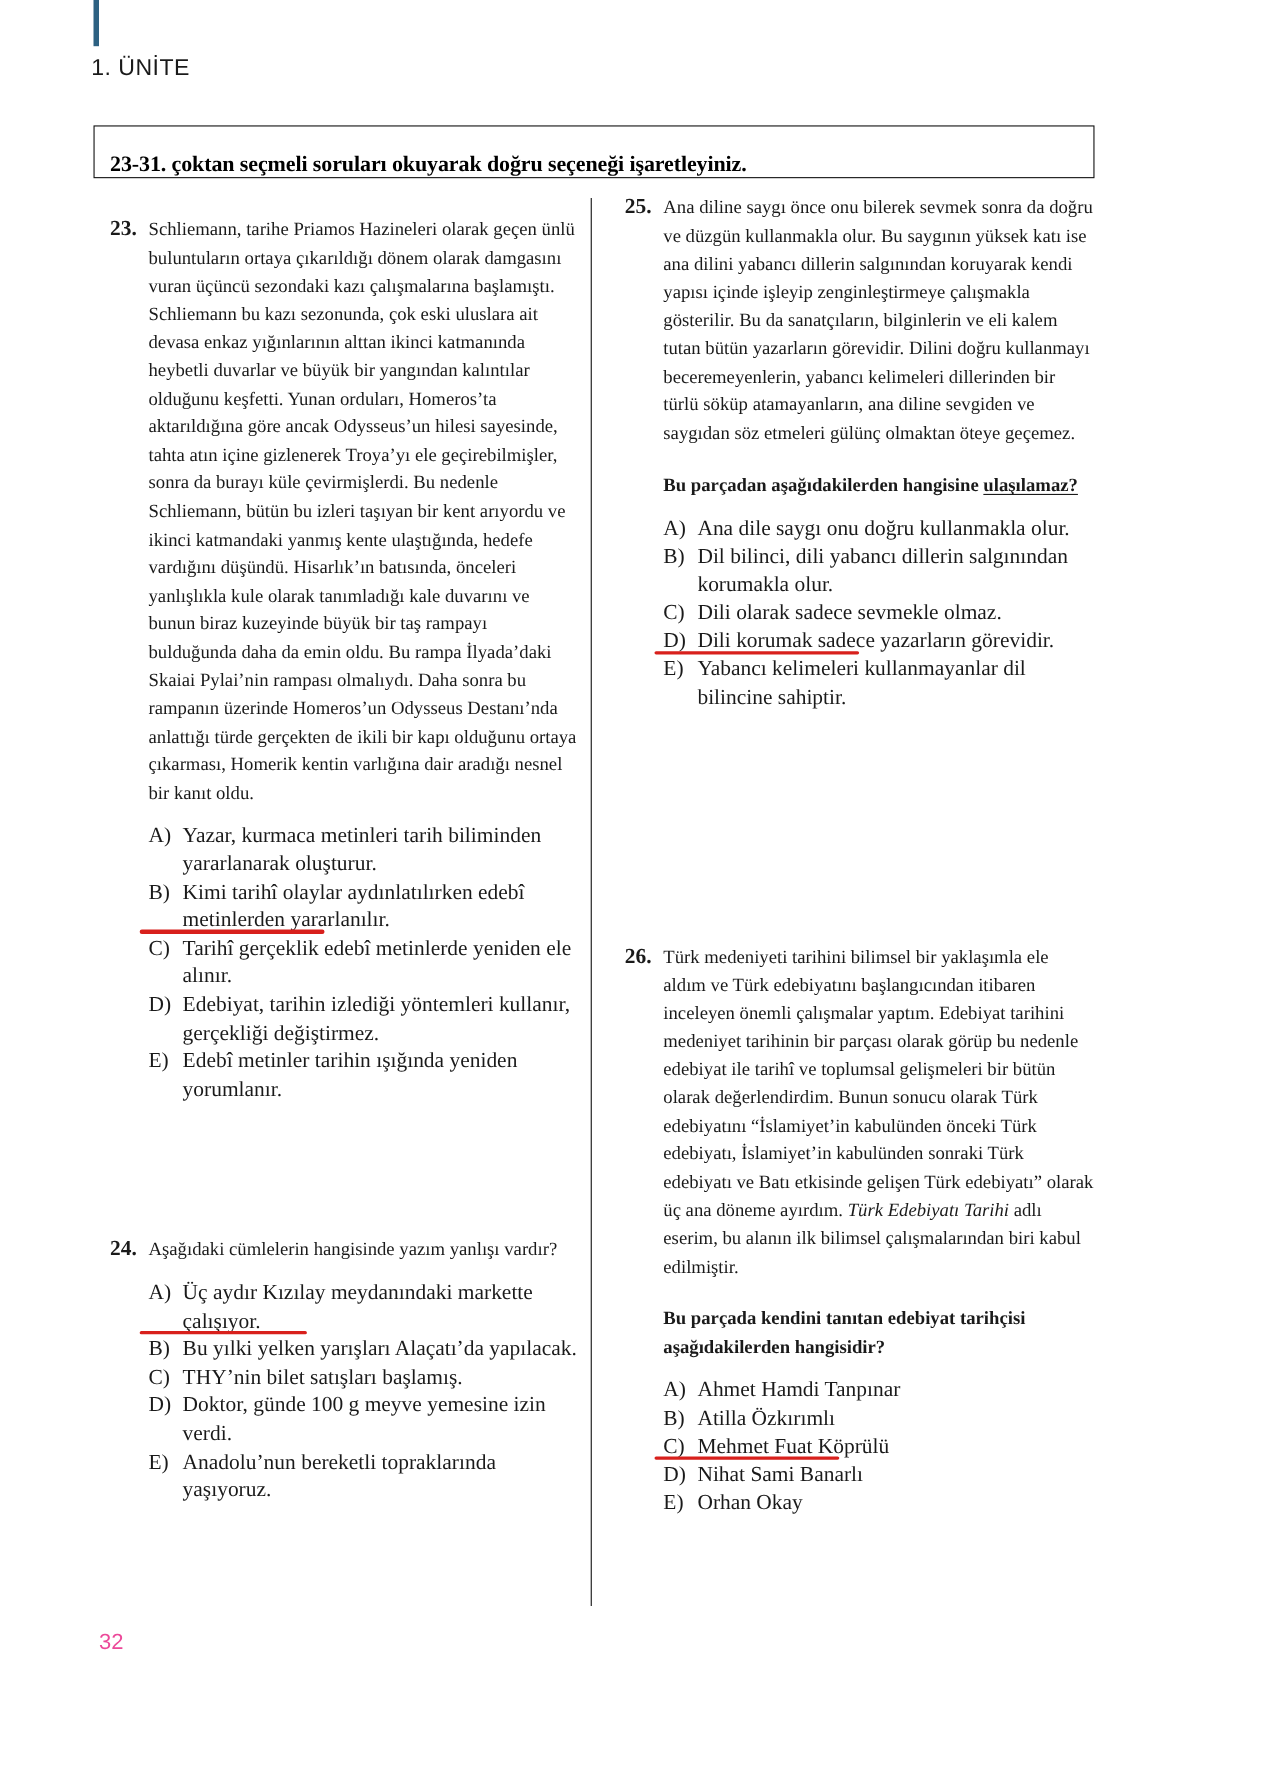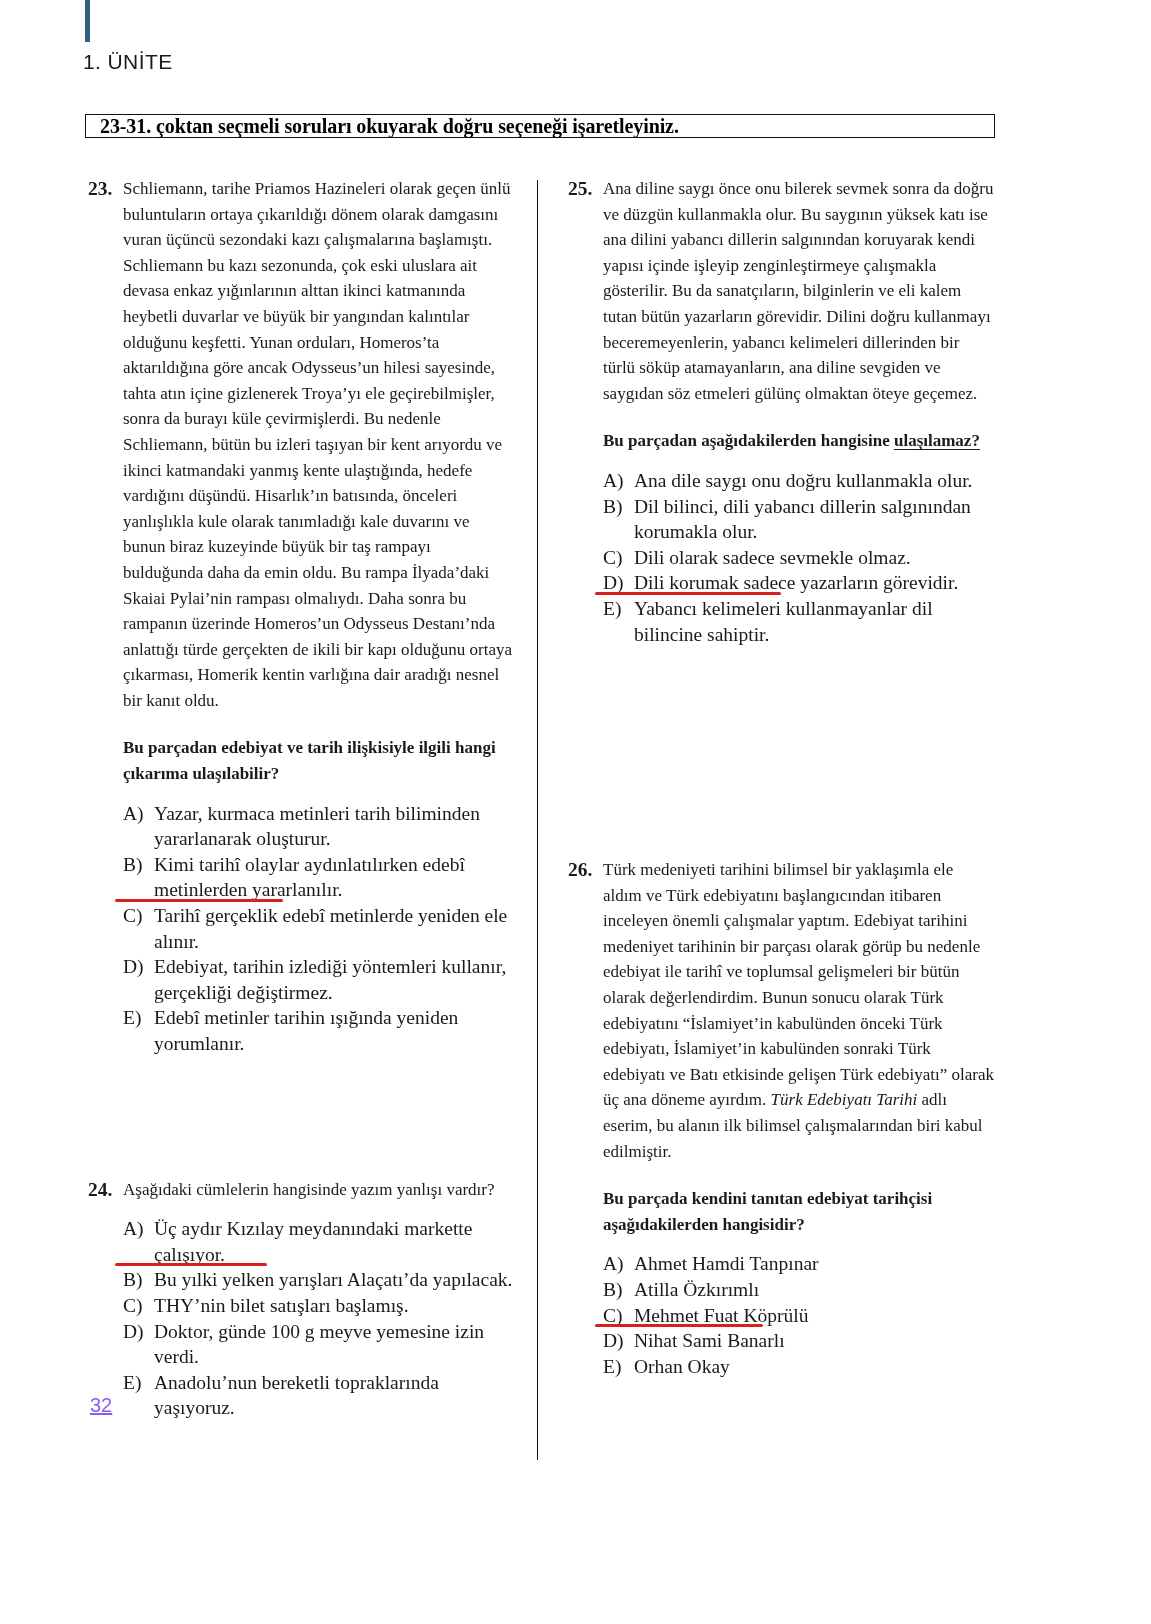--- a/index.html
+++ b/index.html
@@ -38,24 +38,24 @@
     color: #1a1a1a;
     font-weight: 400;
   }
 
   
   .instruction-box {
     position: absolute;
     left: 85px;
     top: 114px;
     width: 910px;
-    height: 24px;
+    height: 48px;
     border: 1.6px solid #111;
     display: flex;
-    align-items: center;
+    align-items: flex-end;
   }
   .instruction-text {
     font-family: "Liberation Serif", serif;
     font-weight: bold;
     font-size: 20px;
     padding-left: 14px;
     letter-spacing: -0.1px;
     color: #000;
   }
 
@@ -65,21 +65,21 @@
     left: 85px;
     top: 176px;
     width: 910px;
     height: 1290px;
   }
   .col {
     position: absolute;
     top: 0;
     width: 430px;
   }
-  .col-left  { left: 0px; }
+  .col-left  { left: 12px; margin-top: 20px; }
   .col-right { left: 480px; }
 
   .col-divider {
     position: absolute;
     left: 452px;
     top: 4px;
     width: 1.4px;
     height: 1280px;
     background: #111;
   }
@@ -151,25 +151,24 @@
   }
   .option.marked.wide::after  { width: 186px; }
   .option.marked.narrow::after { width: 152px; }
 
   .italic-title { font-style: italic; }
 
   
   .page-number {
     position: absolute;
     left: 90px;
-    top: 1394px;
+    top: 1482px;
     font-family: "Liberation Sans", sans-serif;
     font-size: 20px;
-    color: #8b5cf6;
-    text-decoration: underline;
+    color: #ec4899;
   }
 
   .spacer-lg { height: 120px; }
   .spacer-xl { height: 210px; }
 </style>
 </head>
 <body>
 
 <div class="accent-bar"></div>
 
@@ -183,21 +182,20 @@
 
   <div class="col-divider"></div>
 
   <div class="col col-left">
 
     <div class="question">
       <div class="q-row">
         <div class="q-num">23.</div>
         <div class="q-body">Schliemann, tarihe Priamos Hazineleri olarak geçen ünlü buluntuların ortaya çıkarıldığı dönem olarak damgasını vuran üçüncü sezondaki kazı çalışmalarına başlamıştı. Schliemann bu kazı sezonunda, çok eski uluslara ait devasa enkaz yığınlarının alttan ikinci katmanında heybetli duvarlar ve büyük bir yangından kalıntılar olduğunu keşfetti. Yunan orduları, Homeros’ta aktarıldığına göre ancak Odysseus’un hilesi sayesinde, tahta atın içine gizlenerek Troya’yı ele geçirebilmişler, sonra da burayı küle çevirmişlerdi. Bu nedenle Schliemann, bütün bu izleri taşıyan bir kent arıyordu ve ikinci katmandaki yanmış kente ulaştığında, hedefe vardığını düşündü. Hisarlık’ın batısında, önceleri yanlışlıkla kule olarak tanımladığı kale duvarını ve bunun biraz kuzeyinde büyük bir taş rampayı bulduğunda daha da emin oldu. Bu rampa İlyada’daki Skaiai Pylai’nin rampası olmalıydı. Daha sonra bu rampanın üzerinde Homeros’un Odysseus Destanı’nda anlattığı türde gerçekten de ikili bir kapı olduğunu ortaya çıkarması, Homerik kentin varlığına dair aradığı nesnel bir kanıt oldu.</div>
       </div>
-      <div class="stem">Bu parçadan edebiyat ve tarih ilişkisiyle ilgili hangi çıkarıma ulaşılabilir?</div>
       <div class="options">
         <div class="option">
           <span class="opt-letter">A)</span>
           <span class="opt-text">Yazar, kurmaca metinleri tarih biliminden yararlanarak oluşturur.</span>
         </div>
         <div class="option marked">
           <span class="opt-letter">B)</span>
           <span class="opt-text">Kimi tarihî olaylar aydınlatılırken edebî metinlerden yararlanılır.</span>
         </div>
         <div class="option">

